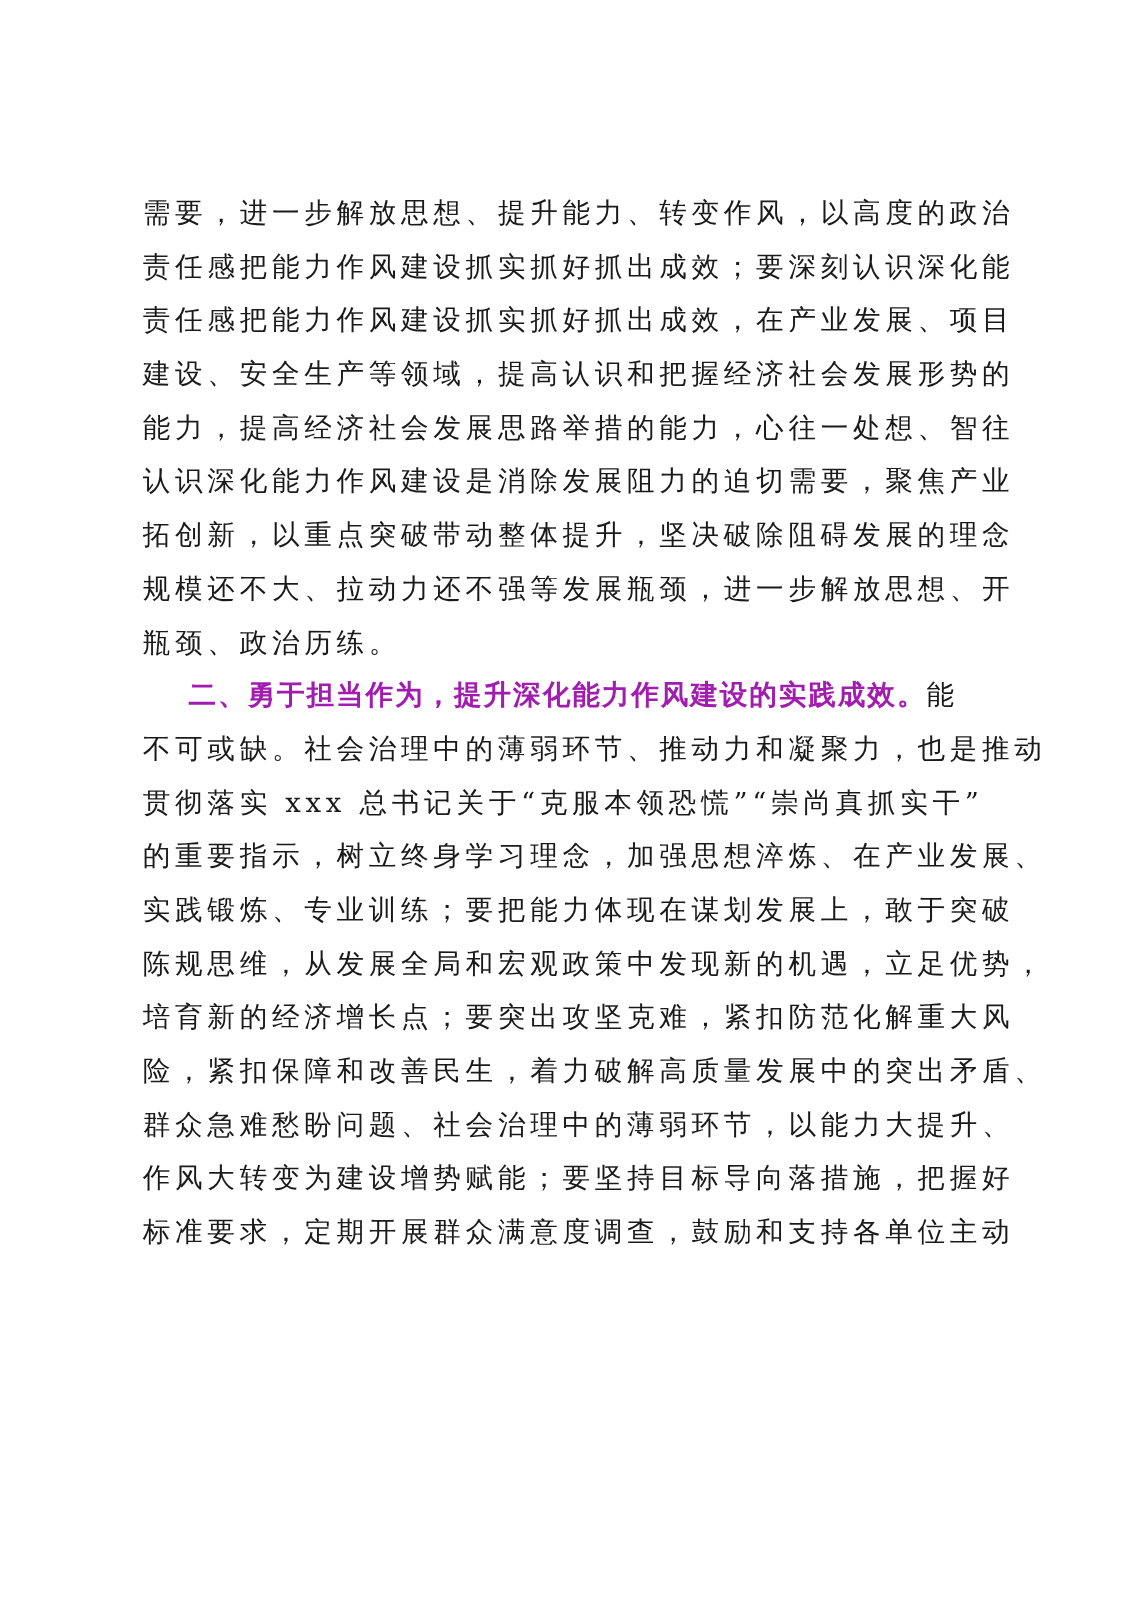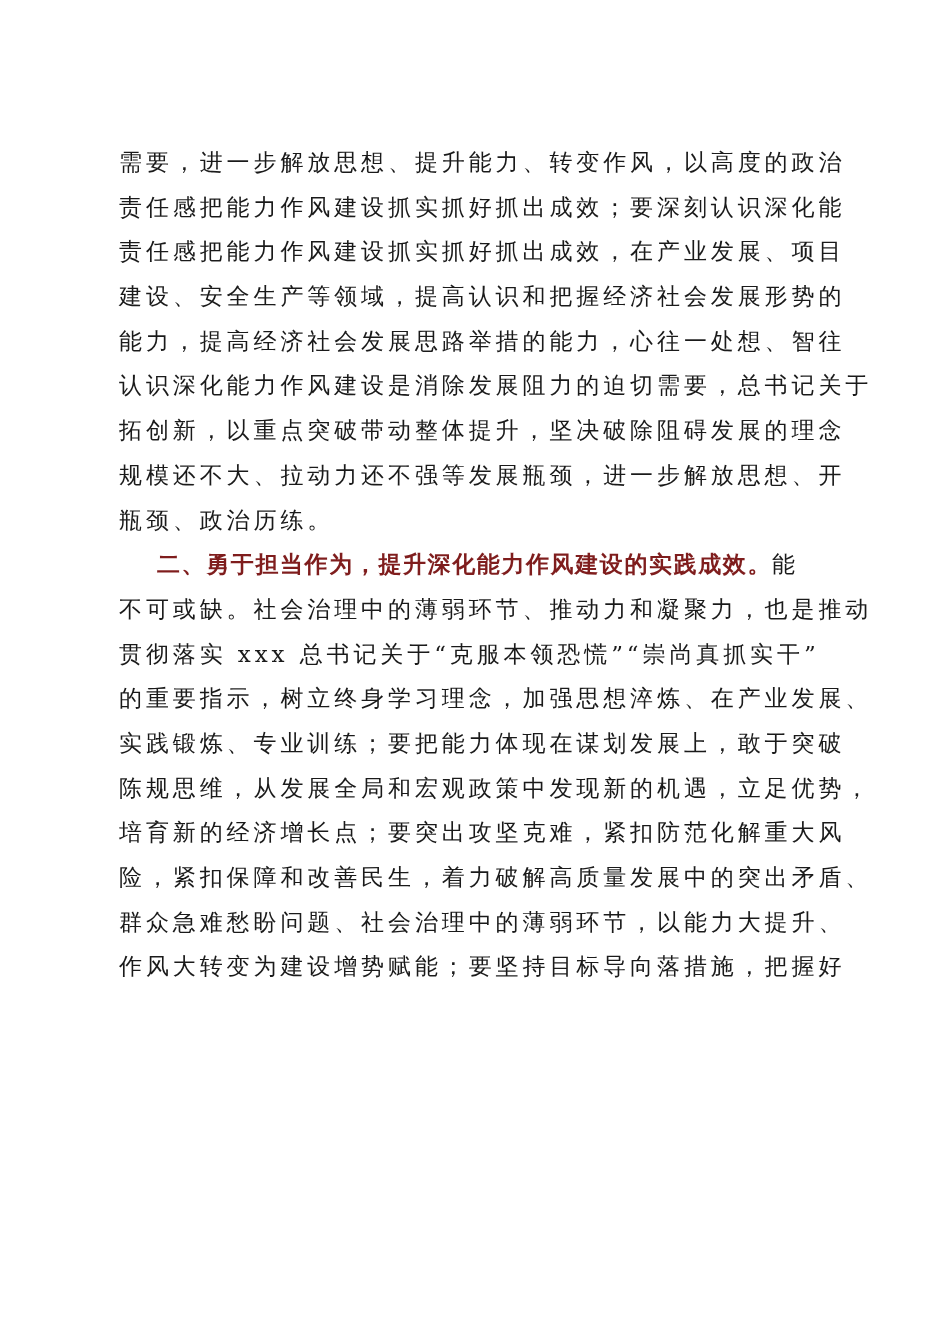--- a/index.html
+++ b/index.html
@@ -1,63 +1,64 @@
 <!DOCTYPE html>
 <html><head>
 <meta charset="utf-8">
 <style>
   html, body { margin: 0; padding: 0; background: #ffffff; }
   body { width: 950px; height: 1344px; position: relative; overflow: hidden; }
   .page {
     position: absolute;
     left: 119px;
-    top: 140px;
+    top: 156px;
     width: 702px;
     color: #1a1a1a;
     font-family: "DejaVu Serif", "Liberation Serif", serif;
     font-size: 23px;
     line-height: 44.7px;
     letter-spacing: 3.9px;
   }
   .line {
     display: block;
     white-space: nowrap;
     height: 44.7px;
   }
   .indent { padding-left: 38px; }
   .heading {
     font-family: "DejaVu Sans", "Liberation Sans", sans-serif;
     font-weight: bold;
     letter-spacing: 1.6px;
-    color: #7f1d1d;
+    color: #a21caf;
   }
 </style>
 </head>
 <body>
 
 <div class="page">
 
   <div>
     <span class="line">需要，进一步解放思想、提升能力、转变作风，以高度的政治</span>
     <span class="line">责任感把能力作风建设抓实抓好抓出成效；要深刻认识深化能</span>
     <span class="line">责任感把能力作风建设抓实抓好抓出成效，在产业发展、项目</span>
     <span class="line">建设、安全生产等领域，提高认识和把握经济社会发展形势的</span>
     <span class="line">能力，提高经济社会发展思路举措的能力，心往一处想、智往</span>
-    <span class="line">认识深化能力作风建设是消除发展阻力的迫切需要，总书记关于</span>
+    <span class="line">认识深化能力作风建设是消除发展阻力的迫切需要，聚焦产业</span>
     <span class="line">拓创新，以重点突破带动整体提升，坚决破除阻碍发展的理念</span>
     <span class="line">规模还不大、拉动力还不强等发展瓶颈，进一步解放思想、开</span>
     <span class="line">瓶颈、政治历练。</span>
   </div>
 
   <div>
     <span class="line indent"><span class="heading">二、勇于担当作为，提升深化能力作风建设的实践成效。</span><span>能</span></span>
     <span class="line">不可或缺。社会治理中的薄弱环节、推动力和凝聚力，也是推动</span>
     <span class="line">贯彻落实 xxx 总书记关于“克服本领恐慌”“崇尚真抓实干”</span>
     <span class="line">的重要指示，树立终身学习理念，加强思想淬炼、在产业发展、</span>
     <span class="line">实践锻炼、专业训练；要把能力体现在谋划发展上，敢于突破</span>
     <span class="line">陈规思维，从发展全局和宏观政策中发现新的机遇，立足优势，</span>
     <span class="line">培育新的经济增长点；要突出攻坚克难，紧扣防范化解重大风</span>
     <span class="line">险，紧扣保障和改善民生，着力破解高质量发展中的突出矛盾、</span>
     <span class="line">群众急难愁盼问题、社会治理中的薄弱环节，以能力大提升、</span>
     <span class="line">作风大转变为建设增势赋能；要坚持目标导向落措施，把握好</span>
+    <span class="line">标准要求，定期开展群众满意度调查，鼓励和支持各单位主动</span>
   </div>
 
 </div>
 
 </body></html>

